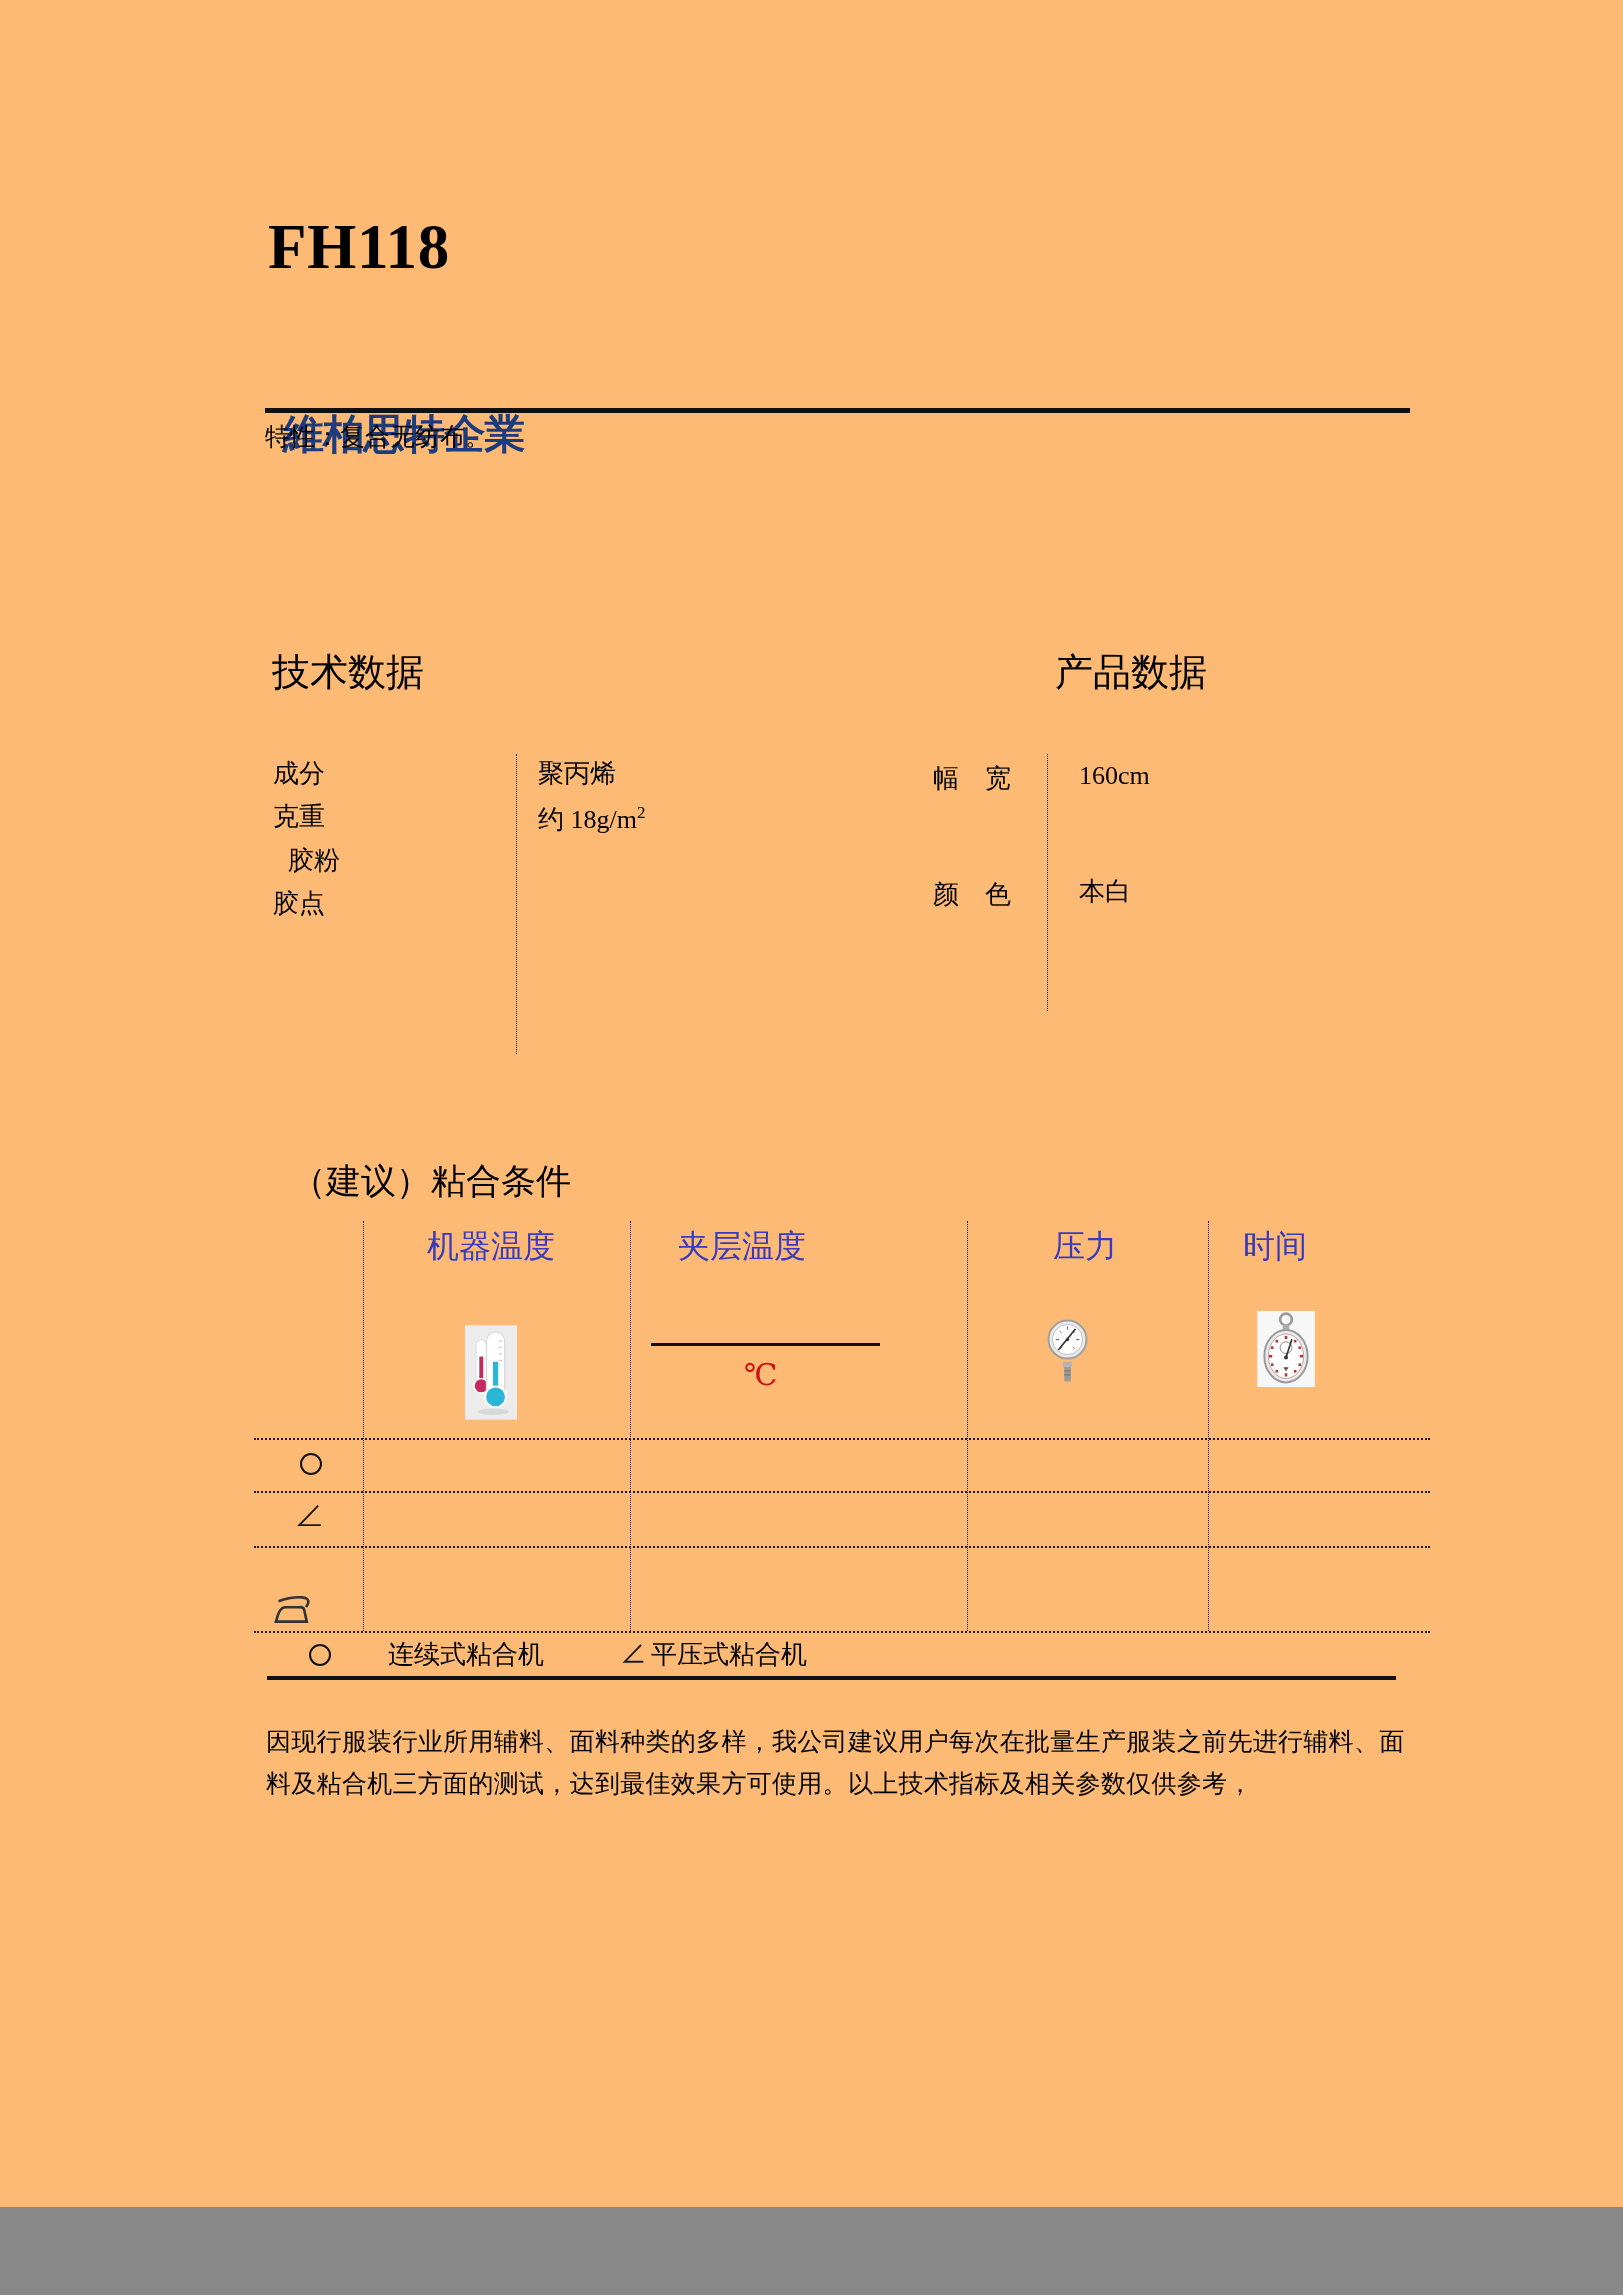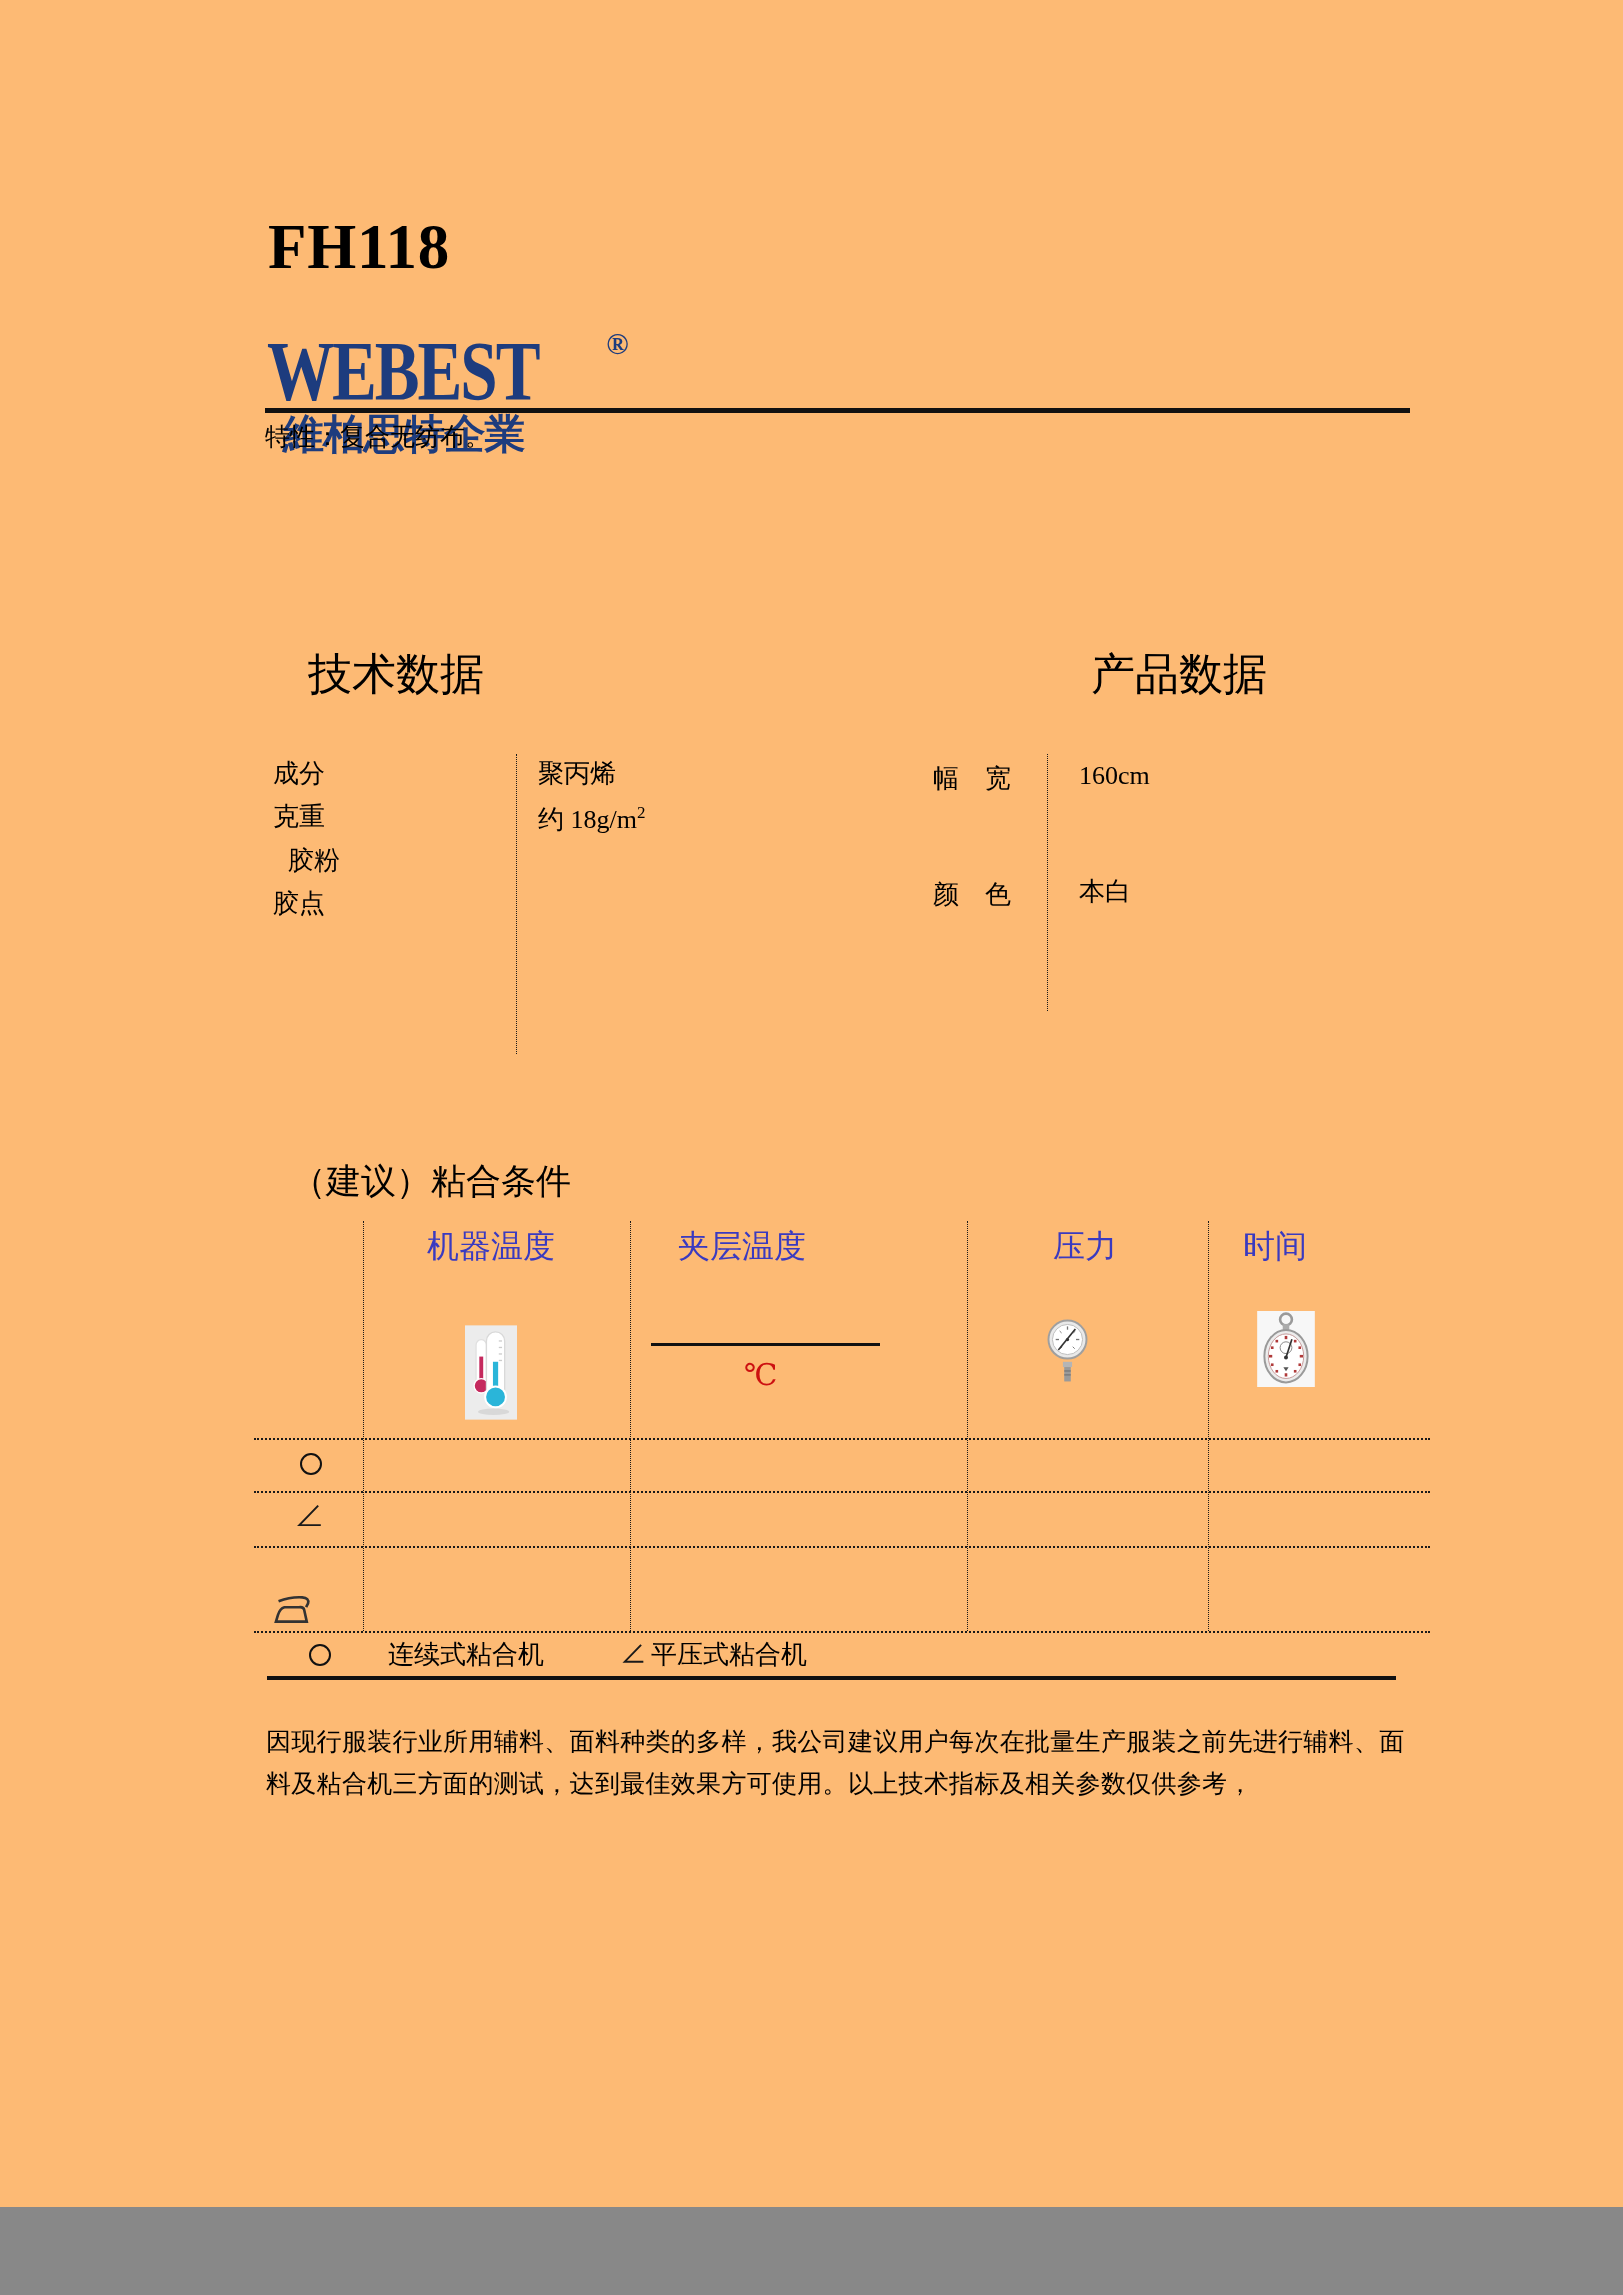--- a/index.html
+++ b/index.html
@@ -16,43 +16,40 @@
   .model-title{font-size:63px;font-weight:bold;letter-spacing:0.7px;}
   .brand-row{white-space:nowrap;}
   .brand-word{
     display:inline-block;font-size:84px;font-weight:bold;color:#1d3c7e;
     letter-spacing:-2.6px;transform:scaleX(0.80);transform-origin:left bottom;line-height:1;
   }
   .brand-reg{font-size:30px;font-weight:bold;color:#1d3c7e;vertical-align:46px;}
   .brand-cn{font-size:41px;font-weight:bold;color:#1d3c7e;letter-spacing:-0.7px;line-height:1;}
   .rule{background:#111;}
   .body-text{font-size:25px;line-height:1;}
-  .section-title{font-size:44px;line-height:1;margin-left:36px;}
+  .section-title{font-size:38px;line-height:1;}
   .dlabel{font-size:26px;line-height:1;}
   .dvalue{font-size:26px;line-height:1;}
   .dvalue sup{font-size:17px;}
   .vdot{border-left:1.3px dotted #1a1a1a;width:0;}
   .hdot{border-top:2px dotted #1a1a1a;height:0;}
   .bond-title{font-size:35px;line-height:1;}
   .col-head{font-size:32px;line-height:1;color:#3a3ac0;font-weight:normal;letter-spacing:0;}
   .celsius{font-size:30px;color:#cc1111;line-height:1;}
   .circle-sym{border:2px solid #111;border-radius:50%;}
   .legend-text{font-size:26px;line-height:1;}
   .para{font-size:25px;line-height:1;white-space:nowrap;letter-spacing:0.3px;}
 </style>
 </head>
 <body>
 
 <div class="page">
 
   <div class="abs model-title" style="left:268px;top:211px;">FH118</div>
 
-  <div class="abs brand-row" style="left:267px;top:327px;">
-    <span class="brand-word">WEBEST</span><span class="brand-reg">®</span>
-  </div>
   <div class="abs brand-cn" style="left:283px;top:414px;">維柏思特企業</div>
 
   <div class="abs rule" style="left:265px;top:408px;width:1145px;height:4.6px;"></div>
 
   <div class="abs body-text" style="left:265px;top:424px;">特性：复合无纺布。</div>
 
   <div class="abs section-title" style="left:272px;top:653px;">技术数据</div>
   <div class="abs section-title" style="left:1055px;top:653px;">产品数据</div>
 
   <div class="abs vdot" style="left:516px;top:754px;height:300px;"></div>

